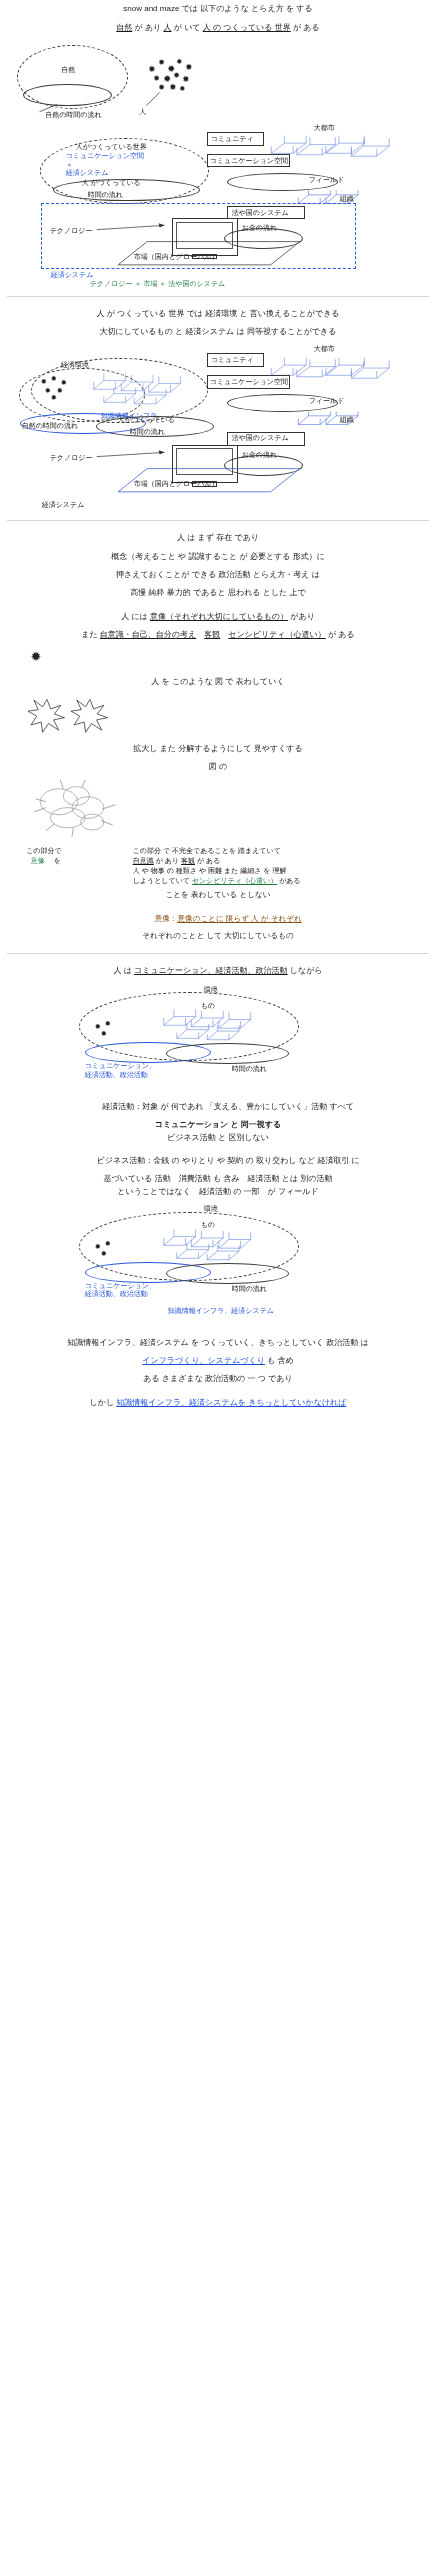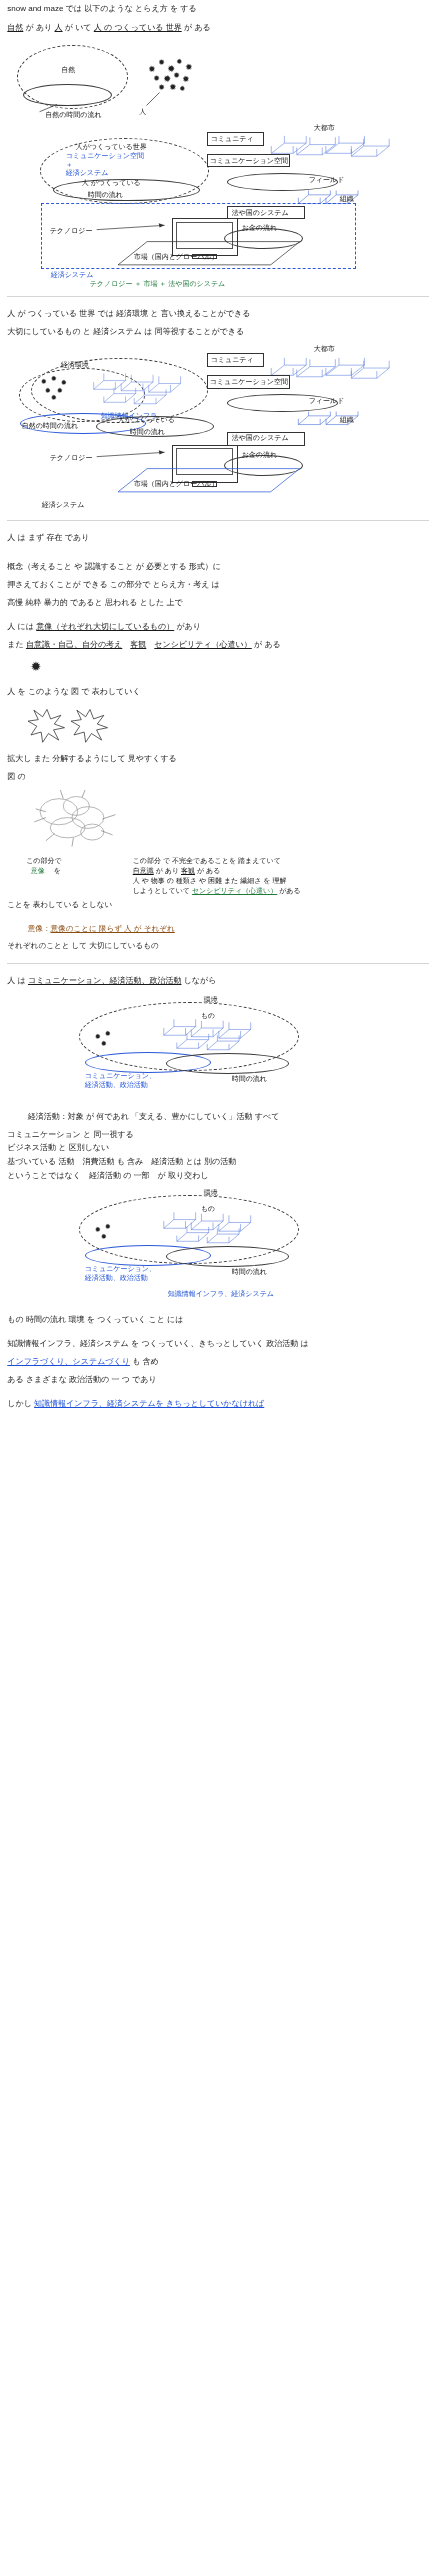--- a/index.html
+++ b/index.html
@@ -5,21 +5,21 @@
   html,body{margin:0;padding:0;}
   body{
     width:436px;
     background:#ffffff;
     font-family:"Liberation Sans", sans-serif;
     font-size:8px;
     color:#1a1a1a;
     line-height:1.7;
   }
   .page{width:436px;position:relative;}
-  .sec{padding:0 7.3px;}
+  .sec{padding:0 7.3px;text-align:center;}
   .hr{border:none;border-top:0.7px solid #d5d5d5;margin:10.2px 7.3px;}
   p{margin:4.4px 0;}
   .ul{text-decoration:underline;}
   .blue-u{color:#1c4fd8;text-decoration:underline;}
   .green{color:#1f7a3c;}
   .brown{color:#8a4b10;}
   .indent{margin-left:20.4px;}
   .indent2{margin-left:41px;}
   .fig{position:relative;margin:2.9px auto 2.9px auto;}
   .lbl{position:absolute;font-size:7px;color:#111;white-space:nowrap;}
@@ -249,22 +249,22 @@
     </svg>
     <span class="lbl" style="left:125px;top:135px;">市場（国内とグローバル）</span>
 
     <span class="lbl" style="left:33px;top:156px;">経済システム</span>
   </div>
 
   <hr class="hr">
 
   <div class="sec">
     <p>人 は まず 存在 であり</p>
-    <p style="margin-top:15px;">概念（考えること や 認識すること が 必要とする 形式）に</p>
-    <p>押さえておくことが できる この部分で とらえ方・考え は</p>
+    <p style="margin-top:5px;">概念（考えること や 認識すること が 必要とする 形式）に</p>
+    <p>押さえておくことが できる 政治活動 とらえ方・考え は</p>
     <p>高慢 純粋 暴力的 であると 思われる とした 上で</p>
     <p style="margin-top:10.2px;">
       <span>人 には </span><span class="ul">意像（それぞれ大切にしているもの）</span><span> があり</span>
     </p>
     <p>
       <span>また </span><span class="ul">自意識・自己、自分の考え</span><span>　</span><span class="ul">客観</span><span>　</span><span class="ul">センシビリティ（心遣い）</span><span> が ある</span>
     </p>
   </div>
 
   <div class="fig" style="width:407px;height:25px;margin-left:10.2px;">
@@ -364,24 +364,25 @@
 
     <div class="ell" style="left:157px;top:61px;width:121px;height:19px;"></div>
 
     <span class="lbl b" style="left:76px;top:80px;line-height:1.25;white-space:pre;">コミュニケーション、
 経済活動、政治活動</span>
     <span class="lbl" style="left:223px;top:81px;">時間の流れ</span>
   </div>
 
   <div class="sec">
     <p class="indent" style="margin-top:8.7px;">経済活動：対象 が 何であれ 「支える、豊かにしていく」活動 すべて</p>
-    <p class="indent" style="margin:0;">コミュニケーション と 同一視する</p>
+    <p class="indent" style="margin:0;font-weight:bold;">コミュニケーション と 同一視する</p>
     <p class="indent" style="margin:0;">ビジネス活動 と 区別しない</p>
+    <p class="indent" style="margin-top:8.7px;">ビジネス活動：金銭 の やりとり や 契約 の 取り交わし など 経済取引 に</p>
     <p class="indent" style="margin:0;">基づいている 活動　消費活動 も 含み　経済活動 とは 別の活動</p>
-    <p class="indent" style="margin:0;">ということではなく　経済活動 の 一部　が 取り交わし</p>
+    <p class="indent" style="margin:0;">ということではなく　経済活動 の 一部　が フィールド</p>
   </div>
 
   <div class="fig" style="width:419px;height:124px;margin-left:8.7px;">
     <span class="lbl" style="left:195px;top:1.5px;">環境</span>
     <div class="ell dash" style="left:70px;top:10.2px;width:218px;height:67px;"></div>
 
     <svg style="position:absolute;left:150px;top:23px;" width="124" height="42" viewBox="0 0 170 58">
       <g stroke="#2b58d8" fill="none" stroke-width="0.6">
         <path d="M6 28 L36 28 L50 16 L20 16 Z"></path>
           <path d="M6 28 L6 18 M20 16 L20 6 M36 28 L36 18 M50 16 L50 6"></path>
@@ -406,21 +407,20 @@
     <div class="ell b" style="left:76px;top:60px;width:124px;height:19px;"></div>
     <div class="ell" style="left:157px;top:61px;width:121px;height:19px;"></div>
 
     <span class="lbl b" style="left:76px;top:80px;line-height:1.25;white-space:pre;">コミュニケーション、
 経済活動、政治活動</span>
     <span class="lbl" style="left:223px;top:81px;">時間の流れ</span>
     <span class="lbl b" style="left:159px;top:103px;">知識情報インフラ、経済システム</span>
   </div>
 
   <div class="sec">
-    <p>もの  時間の流れ  環境  を つくっていく こと には</p>
     <p style="margin-top:10.2px;">知識情報インフラ、経済システム を つくっていく、きちっとしていく 政治活動 は</p>
     <p>
       <span class="blue-u">インフラづくり、システムづくり</span><span> も 含め</span>
     </p>
     <p>ある さまざまな 政治活動の 一 つ であり</p>
     <p style="margin-top:10.2px;">
       <span>しかし </span><span class="blue-u">知識情報インフラ、経済システムを きちっとしていかなければ</span>
     </p>
   </div>
 

